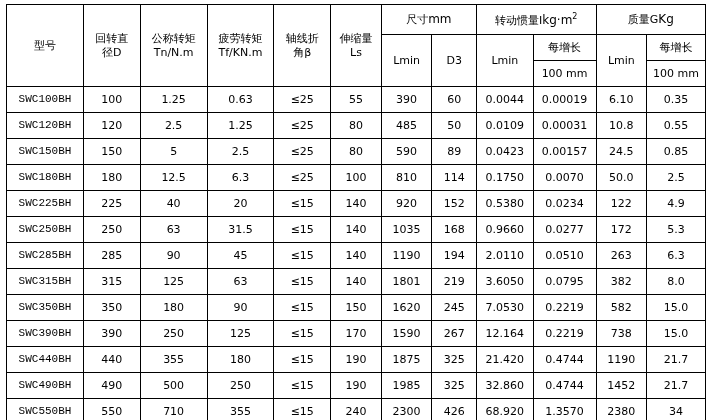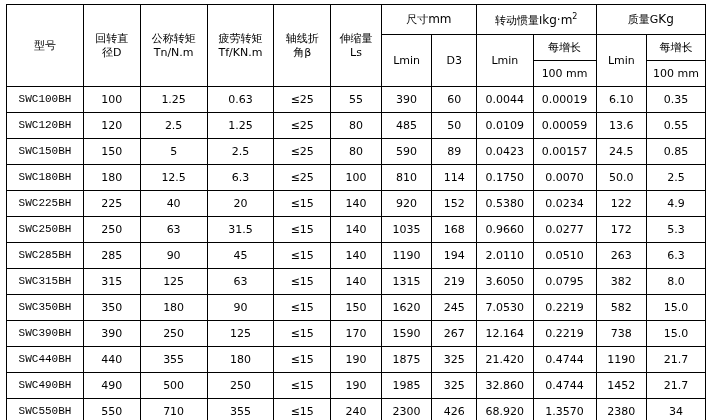--- a/index.html
+++ b/index.html
@@ -140,22 +140,22 @@
       <tr>
         <td class="model-cell">SWC120BH</td>
         <td>120</td>
         <td>2.5</td>
         <td>1.25</td>
         <td>≤25</td>
         <td>80</td>
         <td>485</td>
         <td>50</td>
         <td>0.0109</td>
-        <td>0.00059</td>
-        <td>13.6</td>
+        <td>0.00031</td>
+        <td>10.8</td>
         <td>0.55</td>
       </tr>
       <tr>
         <td class="model-cell">SWC150BH</td>
         <td>150</td>
         <td>5</td>
         <td>2.5</td>
         <td>≤25</td>
         <td>80</td>
         <td>590</td>
@@ -221,21 +221,21 @@
         <td>263</td>
         <td>6.3</td>
       </tr>
       <tr>
         <td class="model-cell">SWC315BH</td>
         <td>315</td>
         <td>125</td>
         <td>63</td>
         <td>≤15</td>
         <td>140</td>
-        <td>1315</td>
+        <td>1801</td>
         <td>219</td>
         <td>3.6050</td>
         <td>0.0795</td>
         <td>382</td>
         <td>8.0</td>
       </tr>
       <tr>
         <td class="model-cell">SWC350BH</td>
         <td>350</td>
         <td>180</td>

